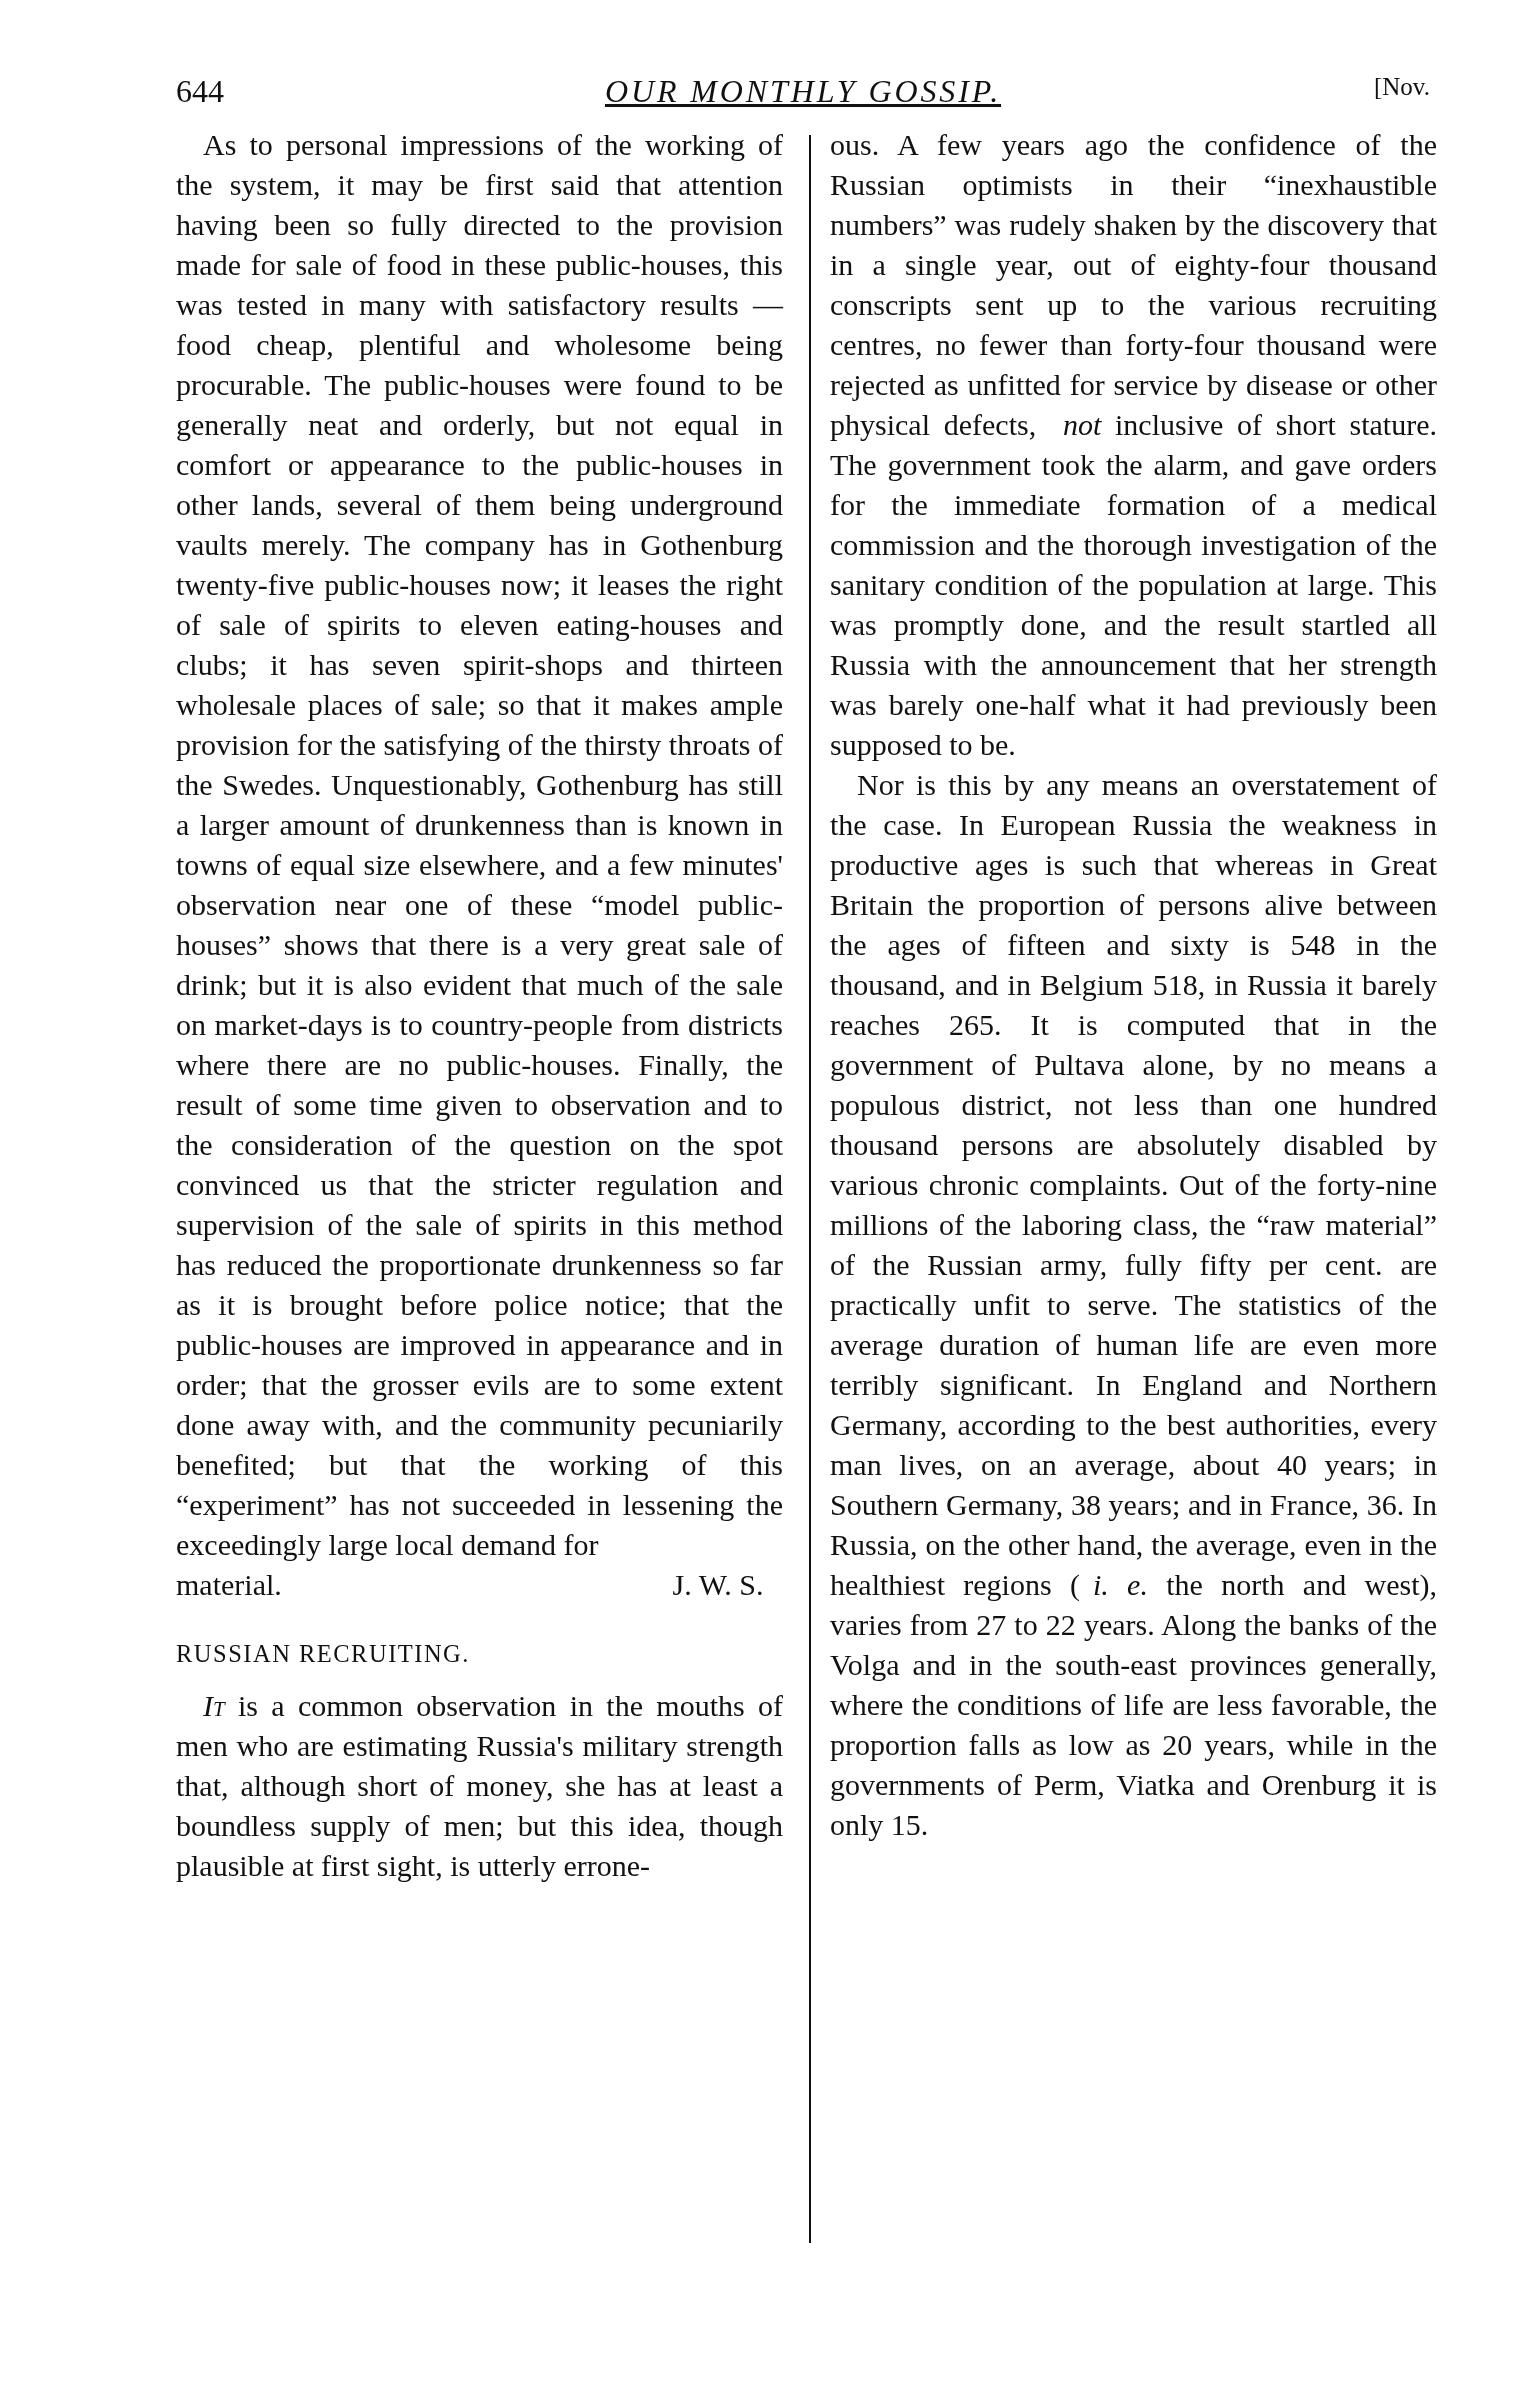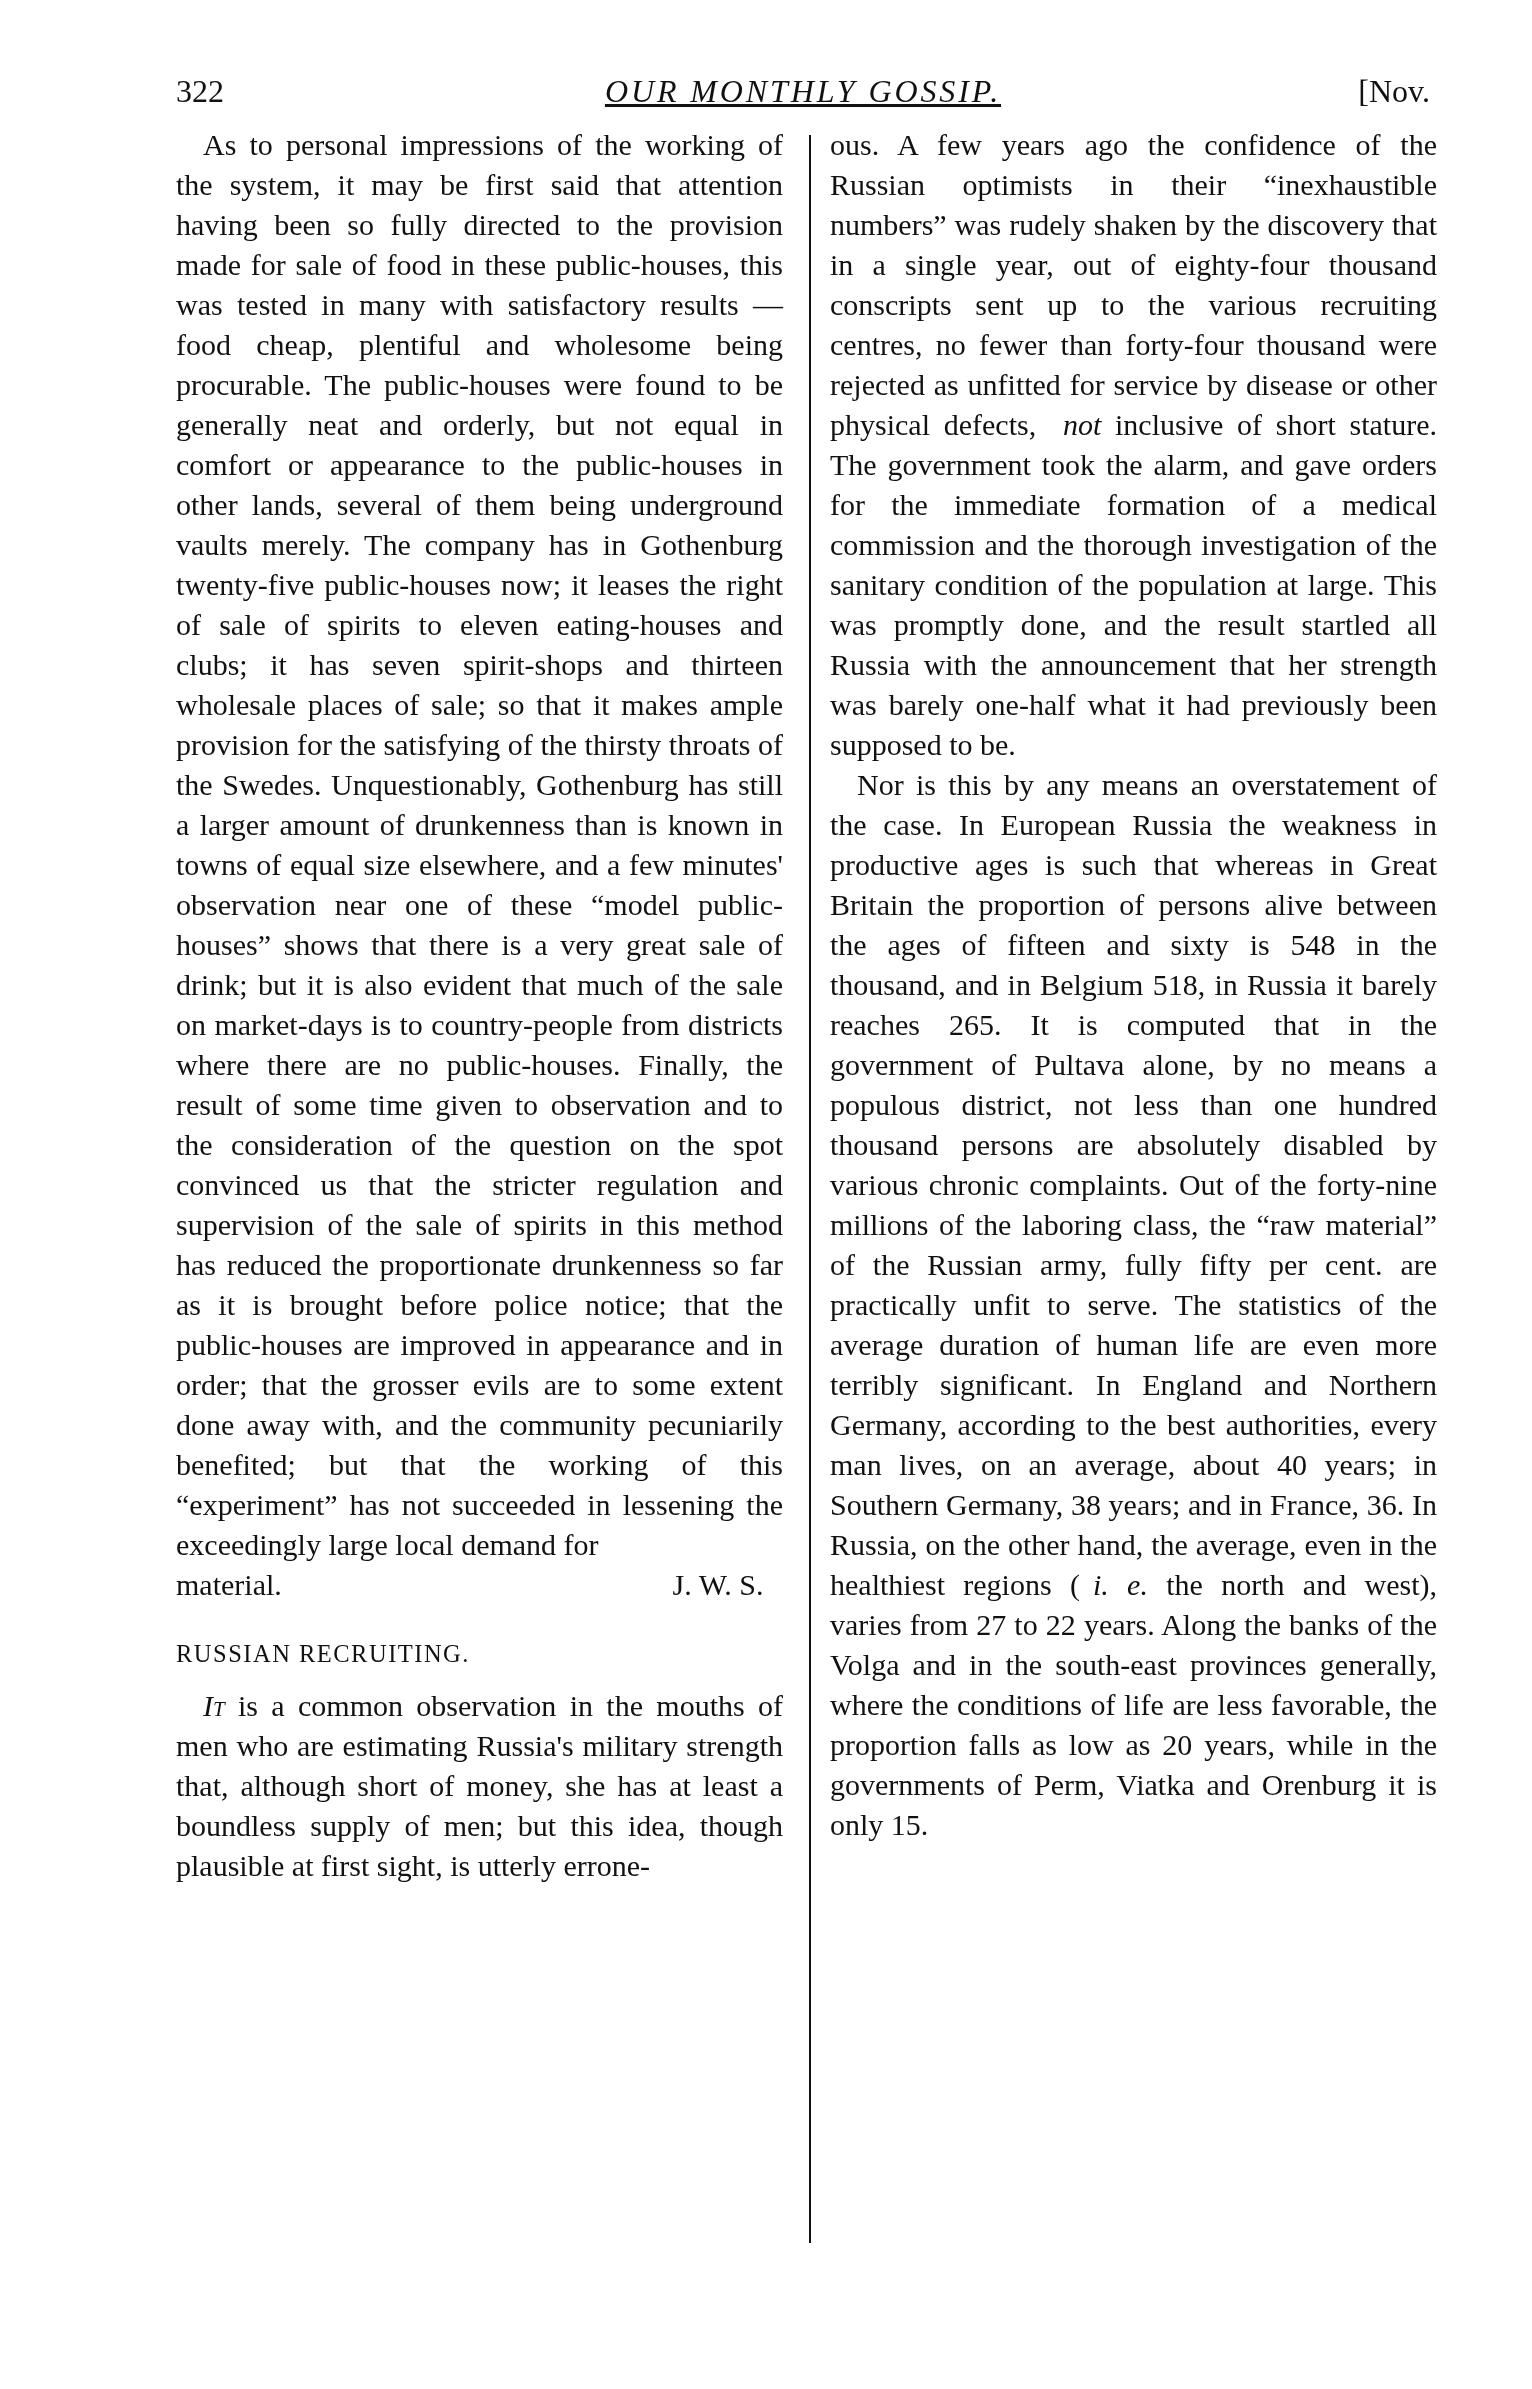--- a/index.html
+++ b/index.html
@@ -2,38 +2,38 @@
 <html style="font-size:7.8px"><head>
 <meta charset="utf-8">
 <style>
   html, body { margin:0; padding:0; background:#ffffff; }
   body { width:1532px; height:2389px; position:relative; overflow:hidden;
          font-family:"Liberation Serif","DejaVu Serif",serif; color:#111; }
   .header { position:absolute; top:73px; left:176px; width:1254px; height:59px; }
   .pno { position:absolute; left:0; top:0; font-size:32px; }
   .rtitle { position:absolute; left:0; right:0; text-align:center; top:0; font-size:32px;
             font-style:italic; letter-spacing:2.9px;text-decoration:underline; }
-  .month { position:absolute; right:0; top:0; font-size:32px; }
+  .month { position:absolute; right:0; top:0; font-size:25px; }
   .col { position:absolute; top:125px; width:607px; font-size:30px; line-height:40px;
          text-align:justify; }
   .colL { left:176px; }
   .colR { left:830px; }
   .divider { position:absolute; left:809px; top:135px; width:2px; height:2108px; background:#111; }
   p { margin:0; }
   .indent { text-indent:27px; }
   .sig { display:flex; justify-content:space-between; padding-right:19.6px; }
   .sechead { text-align:left; font-size:24.5px; letter-spacing:1.5px; margin:29px 0 12.2px 0; }
   .sc { font-variant:small-caps;font-style:italic; }
   i { font-style:italic;margin-left:13px; }
 </style>
 </head>
 <body>
 
 <div class="header">
-  <span class="pno">322</span>
+  <span class="pno">644</span>
   <span class="rtitle">OUR MONTHLY GOSSIP.</span>
   <span class="month">[Nov.</span>
 </div>
 
 <div class="col colL">
   <p class="indent">As to personal impressions of the working of the system, it may be first said that attention having been so fully directed to the provision made for sale of food in these public-houses, this was tested in many with satisfactory results —food cheap, plentiful and wholesome being procurable. The public-houses were found to be generally neat and orderly, but not equal in comfort or appearance to the public-houses in other lands, several of them being underground vaults merely. The company has in Gothenburg twenty-five public-houses now; it leases the right of sale of spirits to eleven eating-houses and clubs; it has seven spirit-shops and thirteen wholesale places of sale; so that it makes ample provision for the satisfying of the thirsty throats of the Swedes. Unquestionably, Gothenburg has still a larger amount of drunkenness than is known in towns of equal size elsewhere, and a few minutes' observation near one of these “model public-houses” shows that there is a very great sale of drink; but it is also evident that much of the sale on market-days is to country-people from districts where there are no public-houses. Finally, the result of some time given to observation and to the consideration of the question on the spot convinced us that the stricter regulation and supervision of the sale of spirits in this method has reduced the proportionate drunkenness so far as it is brought before police notice; that the public-houses are improved in appearance and in order; that the grosser evils are to some extent done away with, and the community pecuniarily benefited; but that the working of this “experiment” has not succeeded in lessening the exceedingly large local demand for</p>
   <p class="sig">
     <span>material.</span>
     <span>J. W. S.</span>
   </p>

